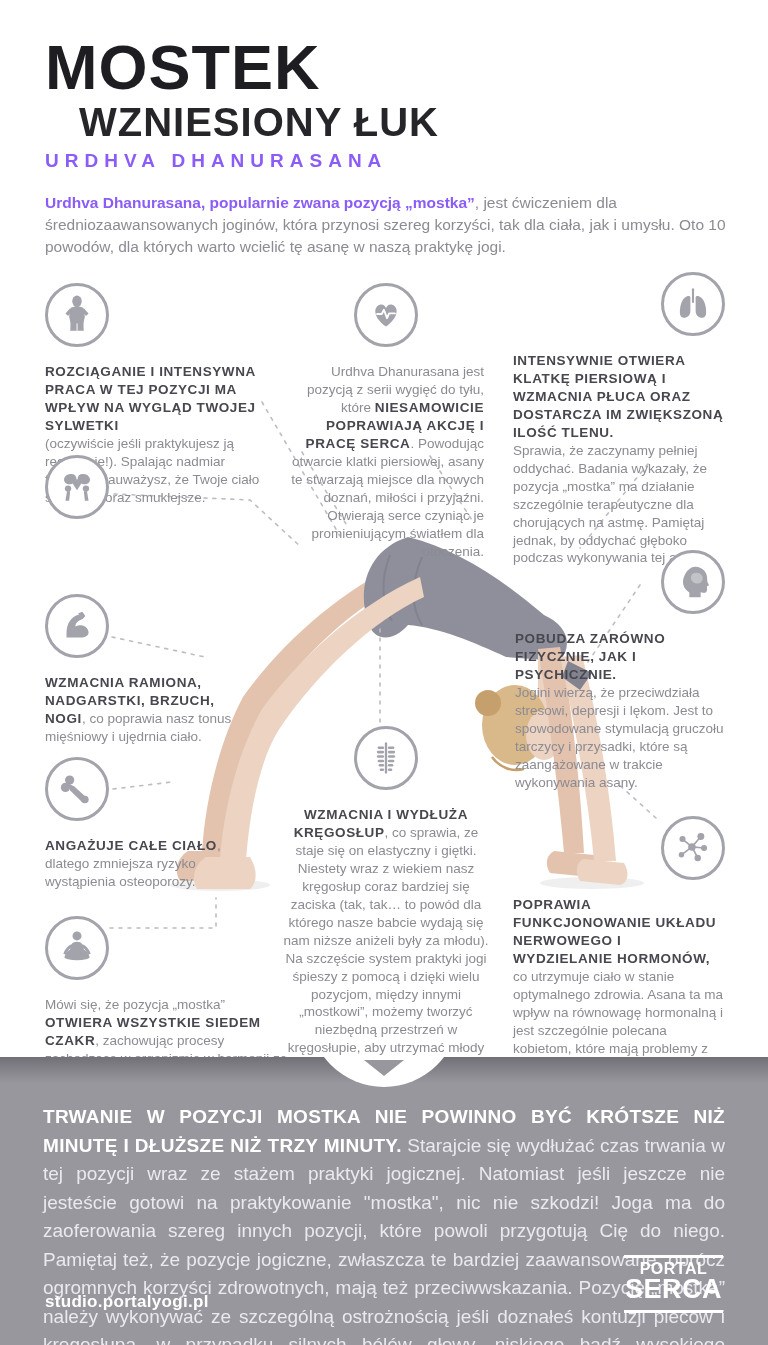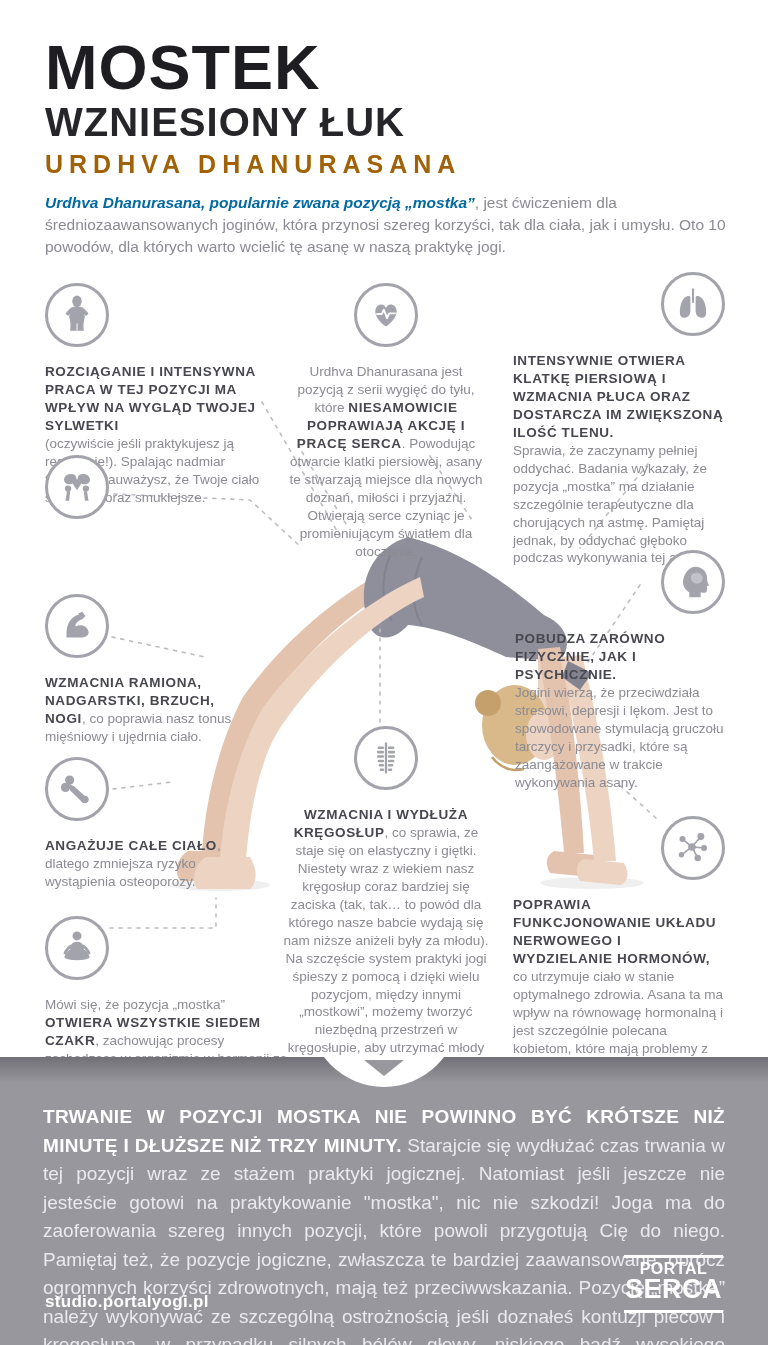--- a/index.html
+++ b/index.html
@@ -5,26 +5,26 @@
   * { margin:0; padding:0; box-sizing:border-box; }
   html,body { background:#e9e9e9; }
   body { font-family:"Liberation Sans", sans-serif; }
   #poster {
     position:relative; width:768px; height:1345px; background:#ffffff;
     margin:0 auto; overflow:hidden;
   }
   
   .hdr { position:absolute; left:45px; top:36px; }
   .hdr .t1 { font-size:63px; font-weight:bold; color:#1e1e22; letter-spacing:1px; line-height:1.0; }
-  .hdr .t2 { font-size:40px; font-weight:bold; color:#26262a; letter-spacing:1px; line-height:1.05; margin-top:2px; }
-  .hdr .t3 { font-size:25px; font-weight:bold; color:#a16207; letter-spacing:6px; margin-top:7px; }
+  .hdr .t2 { font-size:40px; font-weight:bold; color:#26262a; letter-spacing:1px; line-height:1.05; margin-top:2px;margin-left:34px; }
+  .hdr .t3 { font-size:19px; font-weight:bold; color:#8b5cf6; letter-spacing:6px; margin-top:7px; }
   
   .intro { position:absolute; left:45px; top:192px; width:684px; font-size:15.5px;
            line-height:1.42; color:#8b8b93; }
-  .intro b { color:#0369a1;font-style:italic; }
+  .intro b { color:#8b5cf6; }
   
   .item { position:absolute; font-size:13.5px; line-height:1.33; color:#8b8b93; }
   .item p { margin-top:16px; }
   .icon-circle { width:64px; height:64px; border:3px solid #a2a3ab; border-radius:50%;
                  display:flex; align-items:center; justify-content:center; background:#fff; }
   .icon-circle svg { width:42px; height:42px; }
   .ic { fill:#a2a3ab; }
   .item.al-c { text-align:center; }
   .item.al-c .icon-circle { margin:0 auto; }
   .item.al-r { text-align:left; }
@@ -177,21 +177,21 @@
         <path d="M20,14 C24.5,14 26.5,17 26.5,21.5 C29.5,23 31,25.5 31.5,27.5 L8.5,27.5 C9,25.5 10.5,23 13.5,21.5 C13.5,17 15.5,14 20,14 Z"></path>
         <path d="M14.5,16.5 C10.5,18.5 8,22 7,25.5 L9.5,26.5 C10.5,23.5 12.5,20.5 15.5,19 Z"></path>
         <path d="M25.5,16.5 C29.5,18.5 32,22 33,25.5 L30.5,26.5 C29.5,23.5 27.5,20.5 24.5,19 Z"></path>
         <ellipse cx="20" cy="28.5" rx="12" ry="3.2"></ellipse>
       </g>
         </svg>
     </div>
     <p><span>Mówi się, że pozycja „mostka” </span><span class="bi">OTWIERA WSZYSTKIE SIEDEM CZAKR</span><span>, zachowując procesy zachodzące w organizmie w harmonii ze sobą.</span></p>
   </div>
 
-  <div class="item al-c" style="left:288px; top:283px; width:196px;">
+  <div class="item al-c" style="left:288px; top:283px; width:196px;text-align:right;">
     <div class="icon-circle">
       <svg viewBox="0 0 40 40">
         <path class="ic" d="M20,31 C8,23 7.5,12.5 14,10.3 C17,9.3 19,11.3 20,13.3 C21,11.3 23,9.3 26,10.3 C32.5,12.5 32,23 20,31 Z"></path>
         <polyline points="11.5,19 16,19 18,15 21,23 23,18.5 28.5,18.5" fill="none" stroke="#ffffff" stroke-width="1.8" stroke-linejoin="round" stroke-linecap="round"></polyline>
       </svg>
     </div>
     <p><span>Urdhva Dhanurasana jest pozycją z serii wygięć do tyłu, które </span><span class="bi">NIESAMOWICIE POPRAWIAJĄ AKCJĘ I PRACĘ SERCA</span><span>. Powodując otwarcie klatki piersiowej, asany te stwarzają miejsce dla nowych doznań, miłości i przyjaźni. Otwierają serce czyniąc je promieniującym światłem dla otoczenia.</span></p>
   </div>
 
   <div class="item al-c" style="left:283px; top:726px; width:206px;">

